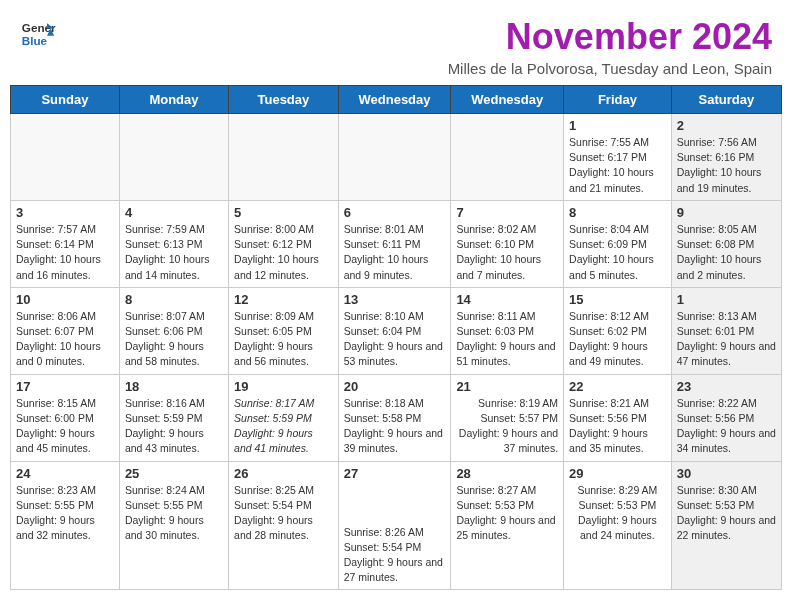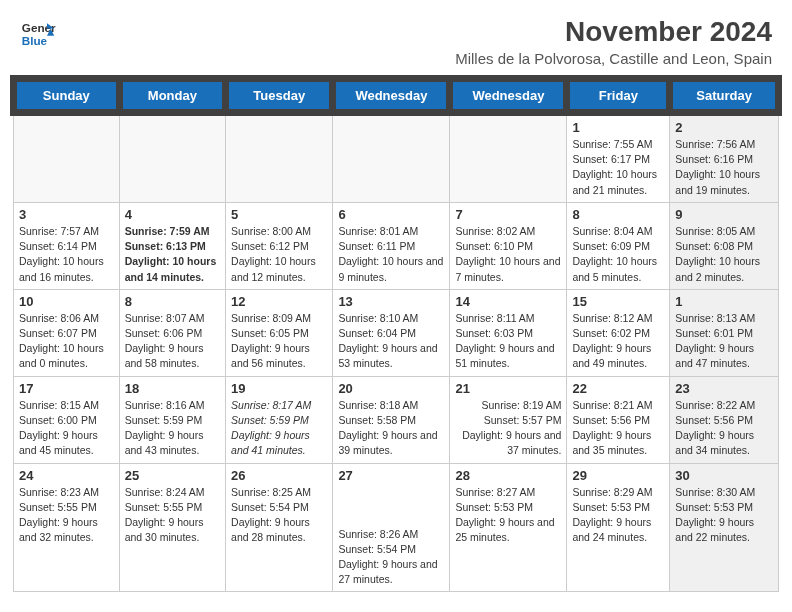--- a/index.html
+++ b/index.html
@@ -4,25 +4,25 @@
   <style>
     * { box-sizing: border-box; margin: 0; padding: 0; }
     body { font-family: Arial, sans-serif; background: #fff; width: 792px; min-height: 612px; }
     
     .header { padding: 16px 20px 8px 20px; display: flex; align-items: flex-start; justify-content: space-between; }
     
     .logo { display: flex; align-items: center; }
     .logo-icon { width: 36px; height: 36px; margin-right: 4px; }
     
     .title-section { text-align: right; }
-    .month-title { font-size: 28px; font-weight: bold; color: #404040; }
+    .month-title { font-size: 36px; font-weight: bold; color: #a21caf; }
     .location { font-size: 15px; color: #555; margin-top: 2px; }
     
     .calendar { width: 100%; border-collapse: collapse; margin: 0; }
-    .calendar th { background: #1a6fba; color: #fff; text-align: center; padding: 6px 19px; font-size: 13px; font-weight: bold; border: 7px solid #404040; }
+    .calendar th { background: #1a6fba; color: #fff; text-align: center; padding: 6px 19px; font-size: 13px; font-weight: bold; border: 1px solid #404040; }
     .calendar td { border: 1px solid #ccc; vertical-align: top; padding: 4px 5px; font-size: 11px; color: #333; width: 113px; min-height: 80px; }
     .calendar td.empty { background: #f8f8f8; }
     .calendar td.shaded { background: #f0f0f0; }
     
     .day-num { font-size: 13px; font-weight: bold; margin-bottom: 2px; }
     .day-info { font-size: 10.5px; line-height: 1.45; color: #333; }
     
     .wrapper { padding: 0 10px 10px 10px; }
   </style>
 </head>
@@ -31,21 +31,21 @@
 <div class="header">
   <div class="logo">
     <svg class="logo-icon" viewBox="0 0 40 40">
       <text x="2" y="18" font-size="13" font-weight="bold" fill="#333">General</text>
       <text x="2" y="32" font-size="13" font-weight="bold" fill="#1a6fba">Blue</text>
       <polygon points="30,8 38,14 34,14 38,22 30,22 34,14 30,14" fill="#1a6fba"></polygon>
     </svg>
   </div>
   <div class="title-section">
     <div class="month-title">November 2024</div>
-    <div class="location">Milles de la Polvorosa, Castille and Leon, Spain</div>
+    <div class="location">Milles de la Polvorosa, Tuesday and Leon, Spain</div>
   </div>
 </div>
 
 <div class="wrapper">
   <table class="calendar">
     <thead>
       <tr>
         <th>Sunday</th>
         <th>Monday</th>
         <th>Tuesday</th>
@@ -77,21 +77,21 @@
         </tr>
         <tr>
           <td>
             <div class="day-num">3</div>
             <div class="day-info" style="white-space: pre-line;">Sunrise: 7:57 AM
 Sunset: 6:14 PM
 Daylight: 10 hours and 16 minutes.</div>
           </td>
           <td>
             <div class="day-num">4</div>
-            <div class="day-info" style="white-space: pre-line; font-weight: bold;">Sunrise: 7:59 AM
+            <div class="day-info" style="white-space: pre-line;">Sunrise: 7:59 AM
 Sunset: 6:13 PM
 Daylight: 10 hours and 14 minutes.</div>
           </td>
           <td>
             <div class="day-num">5</div>
             <div class="day-info" style="white-space: pre-line;">Sunrise: 8:00 AM
 Sunset: 6:12 PM
 Daylight: 10 hours and 12 minutes.</div>
           </td>
           <td>
@@ -233,21 +233,21 @@
 Daylight: 9 hours and 27 minutes.</div>
           </td>
           <td>
             <div class="day-num">28</div>
             <div class="day-info" style="white-space: pre-line;">Sunrise: 8:27 AM
 Sunset: 5:53 PM
 Daylight: 9 hours and 25 minutes.</div>
           </td>
           <td>
             <div class="day-num">29</div>
-            <div class="day-info" style="white-space: pre-line;">Sunrise: 8:29 AM
+            <div class="day-info" style="white-space: pre-line; text-align: center;">Sunrise: 8:29 AM
 Sunset: 5:53 PM
 Daylight: 9 hours and 24 minutes.</div>
           </td>
           <td class="shaded">
             <div class="day-num">30</div>
             <div class="day-info" style="white-space: pre-line;">Sunrise: 8:30 AM
 Sunset: 5:53 PM
 Daylight: 9 hours and 22 minutes.</div>
           </td>
         </tr>

